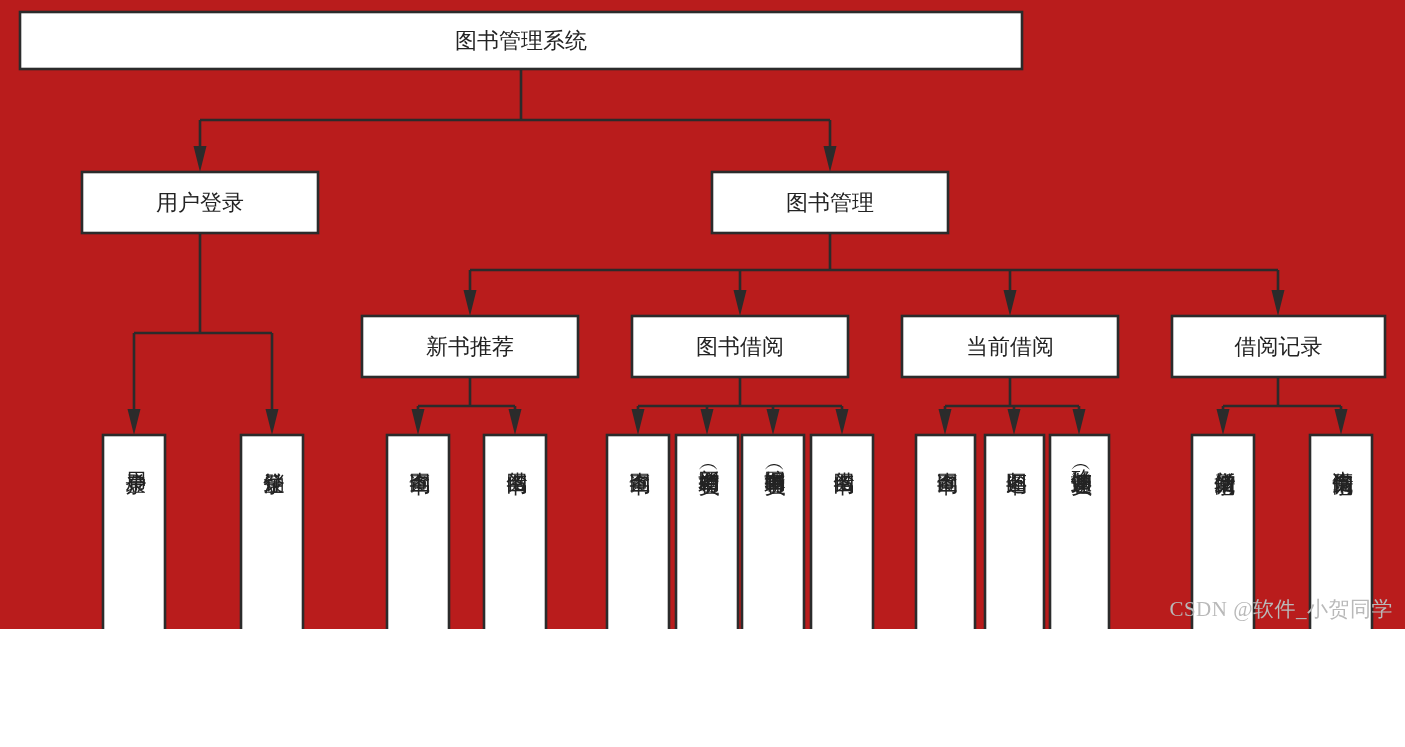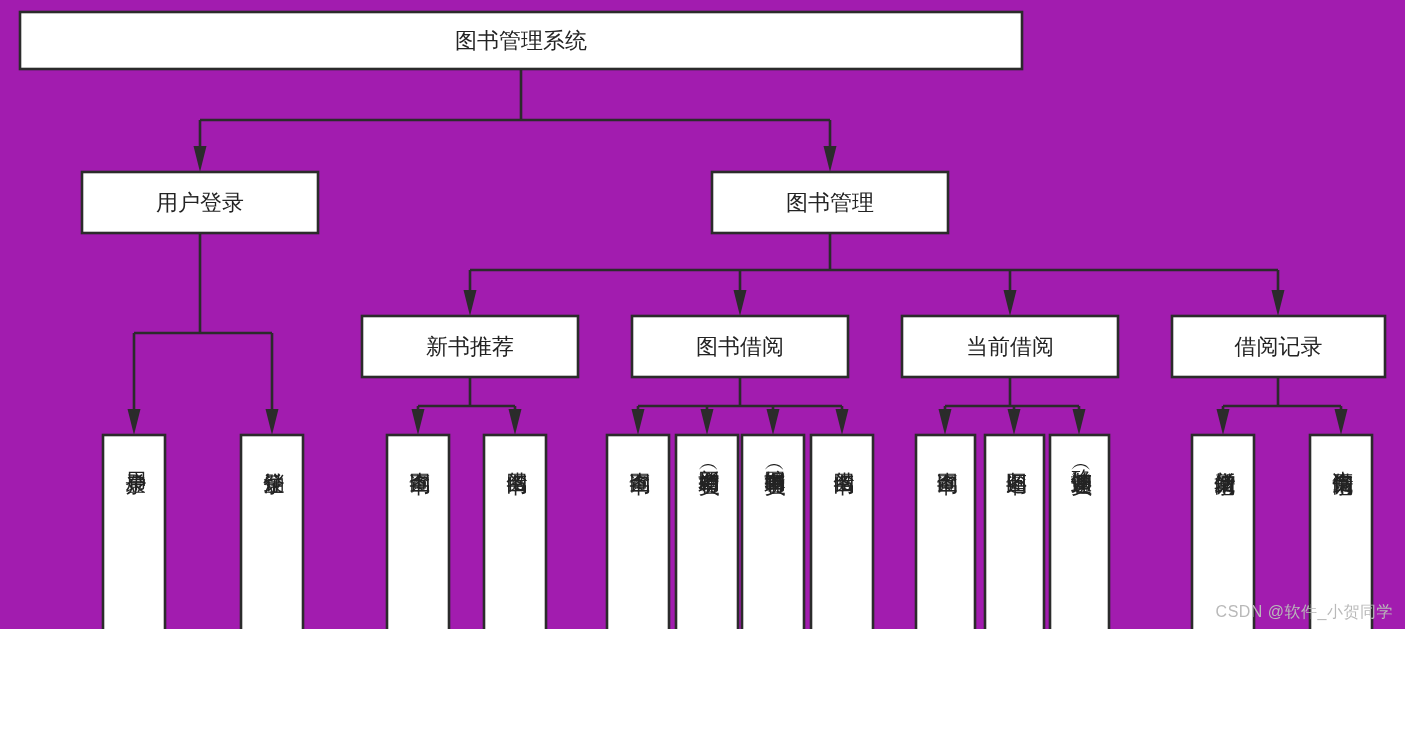--- a/index.html
+++ b/index.html
@@ -8,21 +8,21 @@
     padding: 0;
     background: #ffffff;
   }
   body {
     font-family: "DejaVu Sans", "Liberation Sans", sans-serif;
   }
   #diagram-root {
     position: relative;
     width: 1405px;
     height: 629px;
-    background: #a21caf;
+    background: #b91c1c;
     overflow: hidden;
     text-align: right;
   }
   svg#flow-svg {
     position: absolute;
     top: 0;
     left: 0;
     width: 1405px;
     height: 747px;
     display: block;
@@ -53,22 +53,22 @@
     stroke-linecap: butt;
   }
   .edge-arrow {
     fill: #2b2b2b;
     stroke: none;
   }
   .watermark {
     position: absolute;
     right: 12px;
     bottom: 6px;
-    font-family: Liberation Sans, sans-serif;
-    font-size: 16px;
+    font-family: Liberation Serif, serif;
+    font-size: 21px;
     color: #b9b9b9;
     white-space: nowrap;
     pointer-events: none;
     letter-spacing: 0.5px;
   }
 </style>
 </head>
 <body>
 
 <div id="diagram-root">

